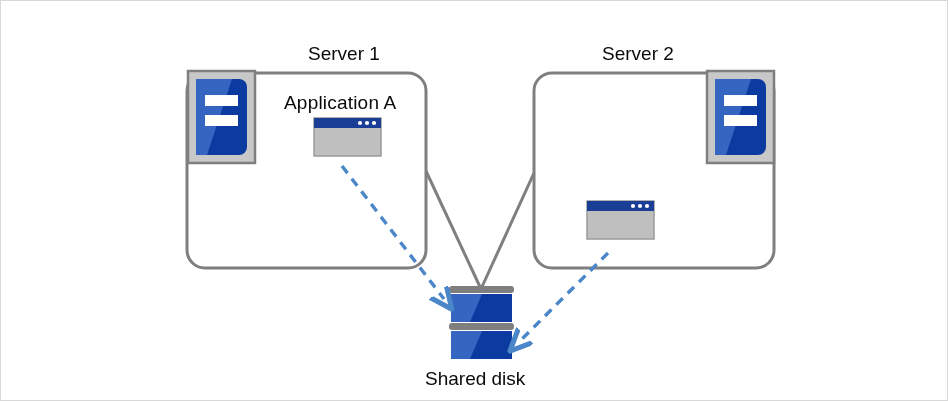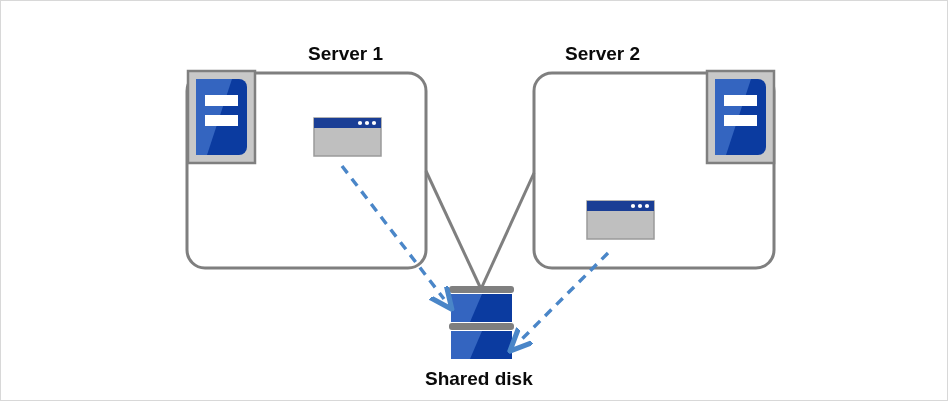--- a/index.html
+++ b/index.html
@@ -25,34 +25,33 @@
     top: 0;
     width: 948px;
     height: 401px;
   }
   .lbl {
     position: absolute;
     color: #0a0a0a;
     font-family: "Liberation Sans", sans-serif;
     white-space: nowrap;
     line-height: 1;
-    font-weight: bold;
   }
   .lbl-server {
     font-size: 19px;
   }
   .lbl-app {
     font-size: 19px;
     letter-spacing: 0.2px;
   }
   .lbl-disk {
     font-size: 19px;
   }
   #label-server-1 { left: 307px; top: 43px; }
-  #label-server-2 { left: 564px; top: 43px; }
+  #label-server-2 { left: 601px; top: 43px; }
   #label-application-a { left: 283px; top: 92px; }
   #label-application-b { left: 554px; top: 202px; }
   #label-shared-disk  { left: 424px; top: 368px; }
 </style>
 </head>
 <body>
 
 <div id="canvas">
 
   <svg id="diagram-svg" viewBox="0 0 948 401">
@@ -118,17 +117,18 @@
 
     <path d="M341,165 L443,298" fill="none" stroke="#4a86c8" stroke-width="3.4" stroke-dasharray="9 7" marker-end="url(#arrowhead-blue)"></path>
 
     <path d="M607,252 L518,341" fill="none" stroke="#4a86c8" stroke-width="3.4" stroke-dasharray="9 7" marker-end="url(#arrowhead-blue)"></path>
   </svg>
 
   <div class="lbl lbl-server" id="label-server-1">Server 1</div>
 
   <div class="lbl lbl-server" id="label-server-2">Server 2</div>
 
+  <div class="lbl lbl-app" id="label-application-a">Application A</div>
 
 
   <div class="lbl lbl-disk" id="label-shared-disk">Shared disk</div>
 
 </div>
 
 </body></html>

